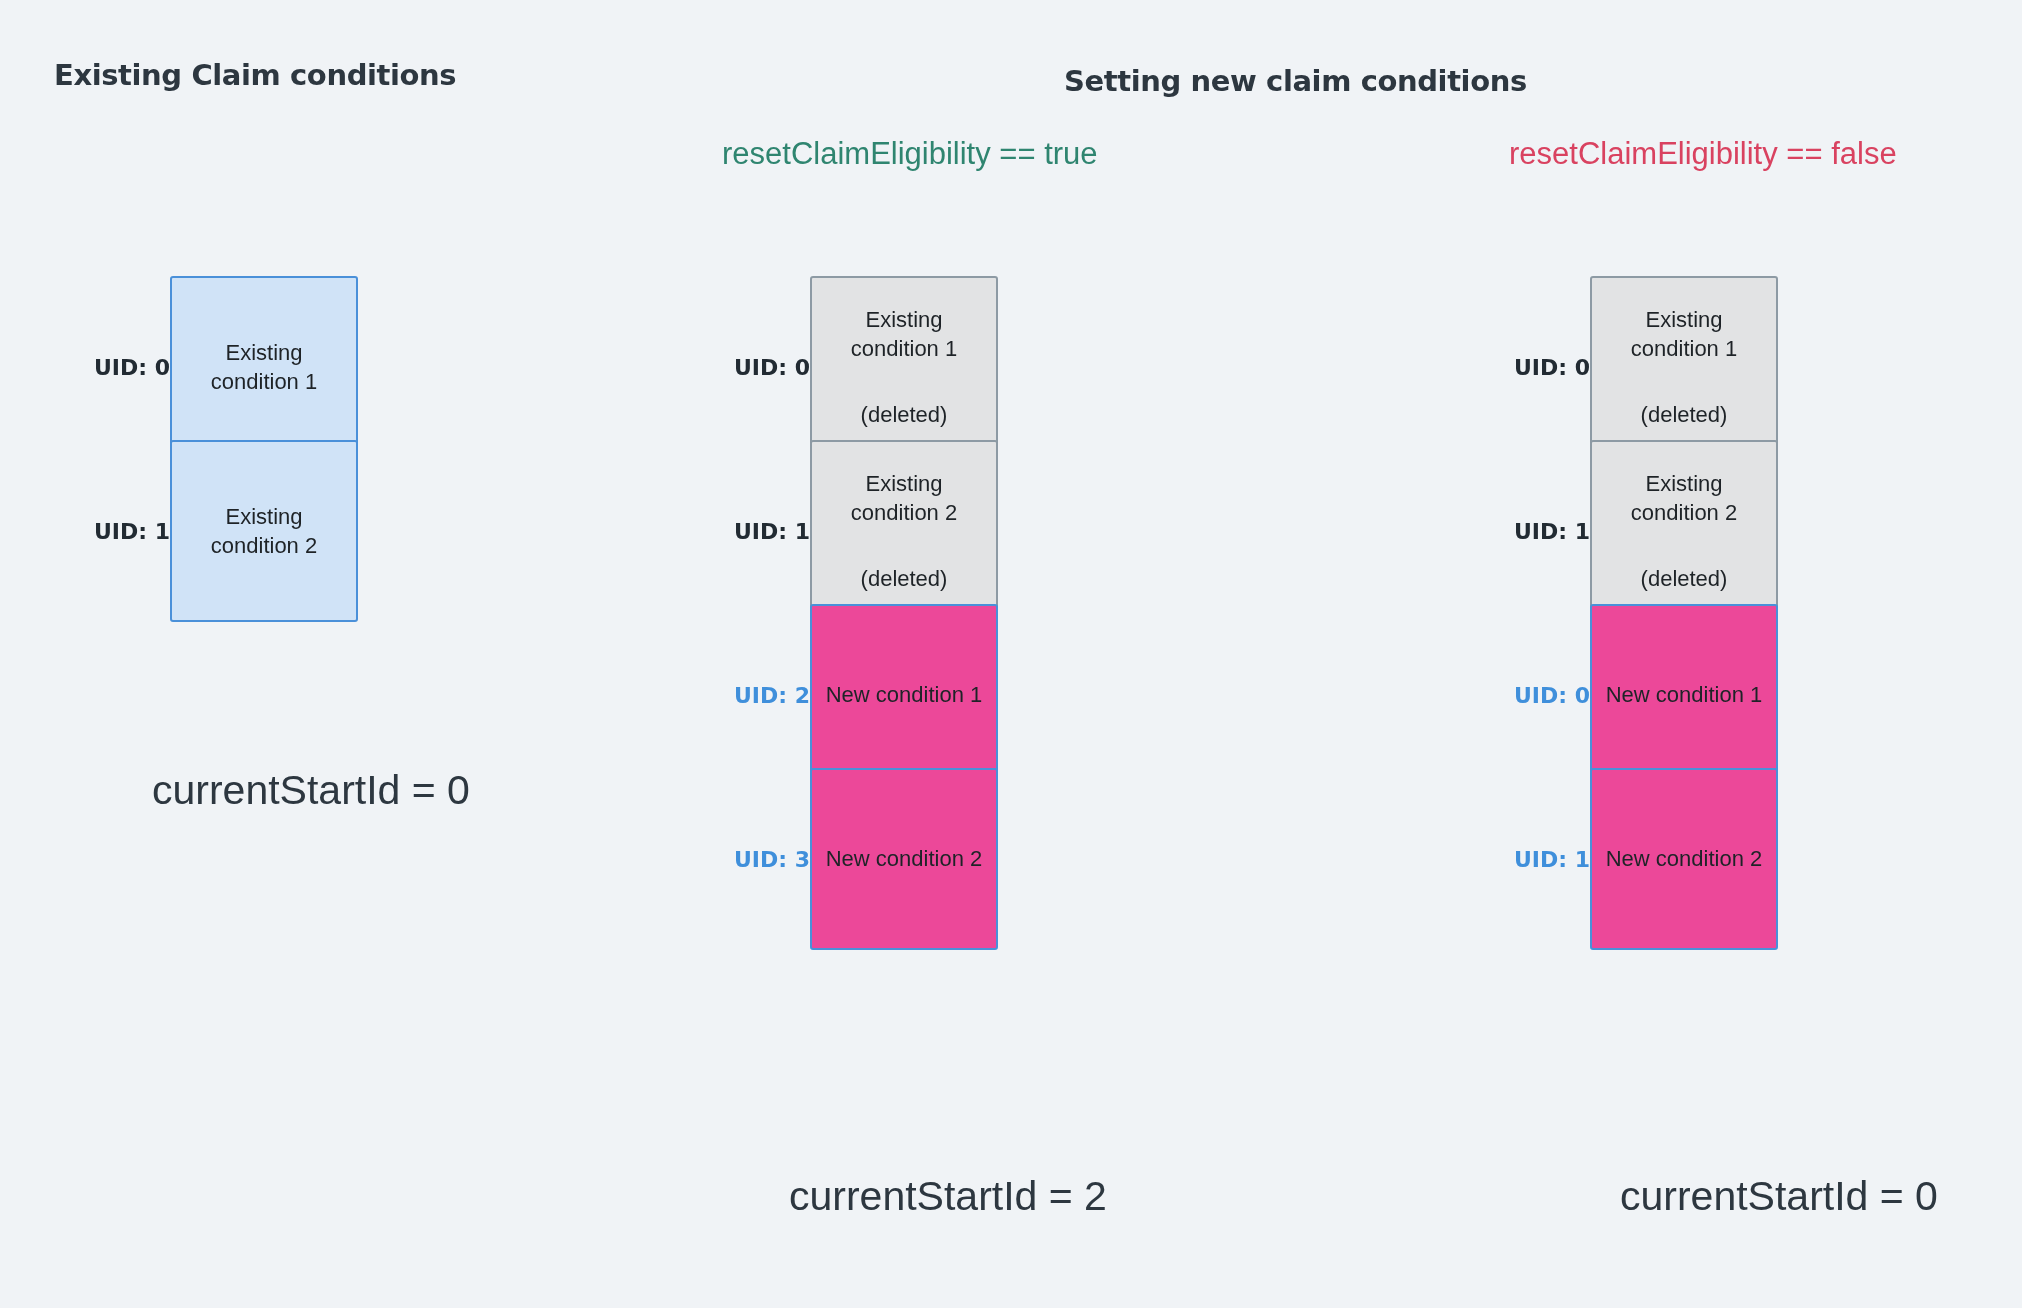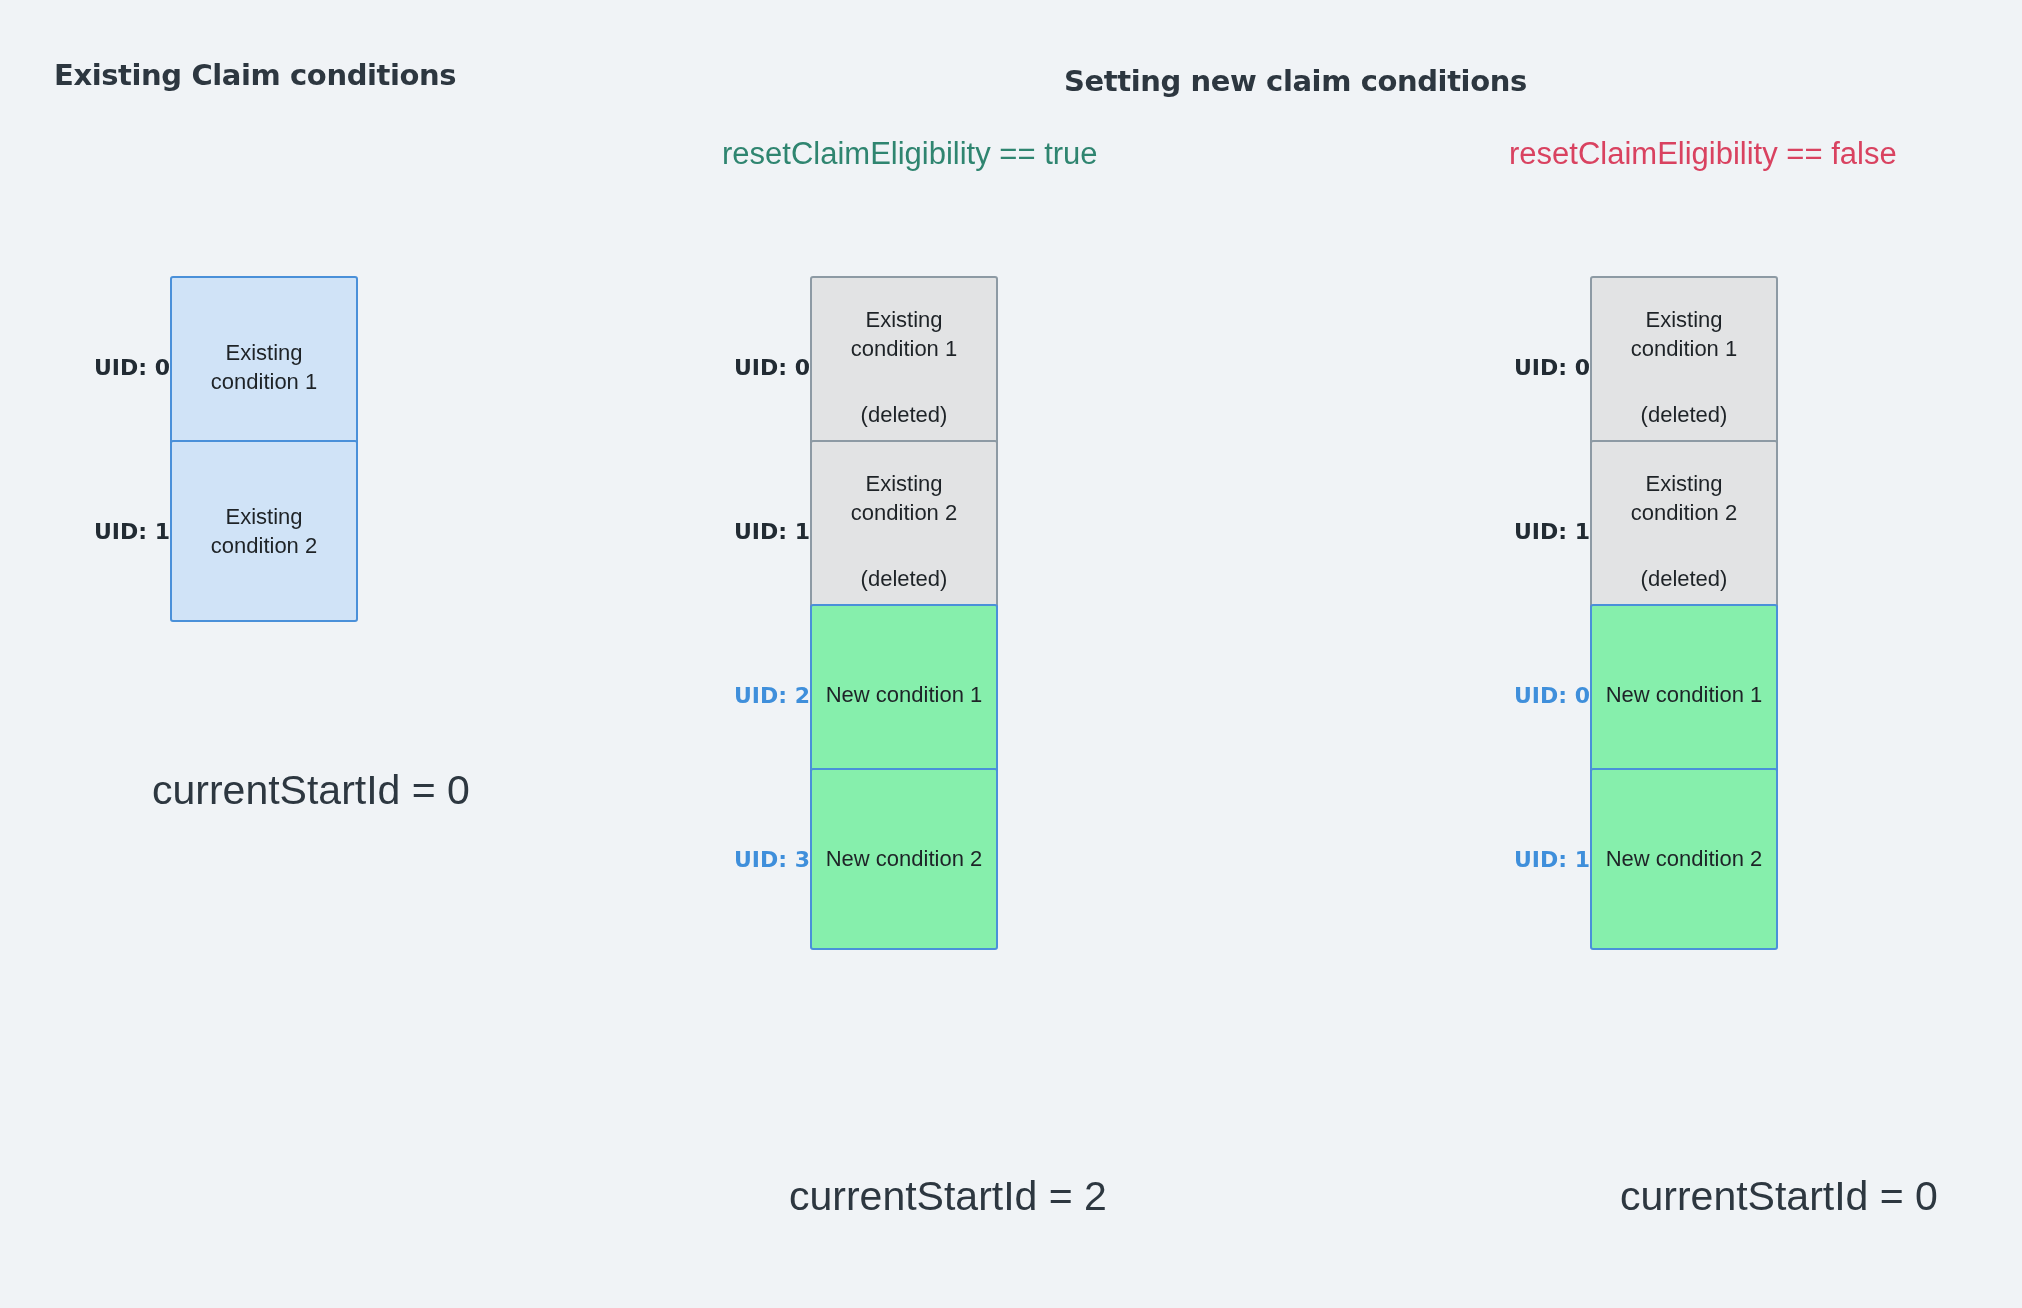--- a/index.html
+++ b/index.html
@@ -92,21 +92,21 @@
   }
   .cond-box.existing {
     background: #d0e3f7;
     border: 2px solid #4a90d9;
   }
   .cond-box.deleted {
     background: #e2e3e4;
     border: 2px solid #8d9aa4;
   }
   .cond-box.new {
-    background: #86efac;
+    background: #ec4899;
     border: 2px solid #4a90d9;
   }
   .box-title { display: block; }
   .box-sub {
     display: block;
     margin-top: 36px;
   }
 
   
   .row-1 { top: 276px; }

